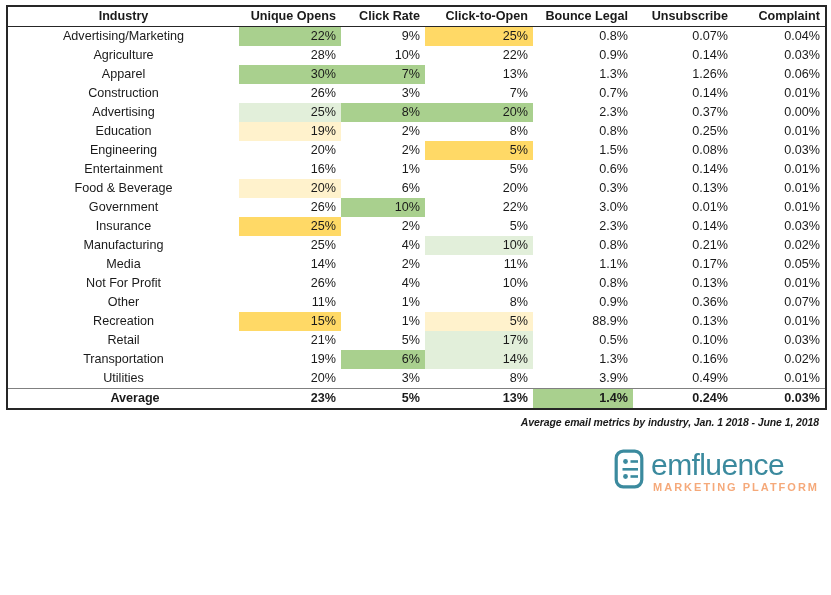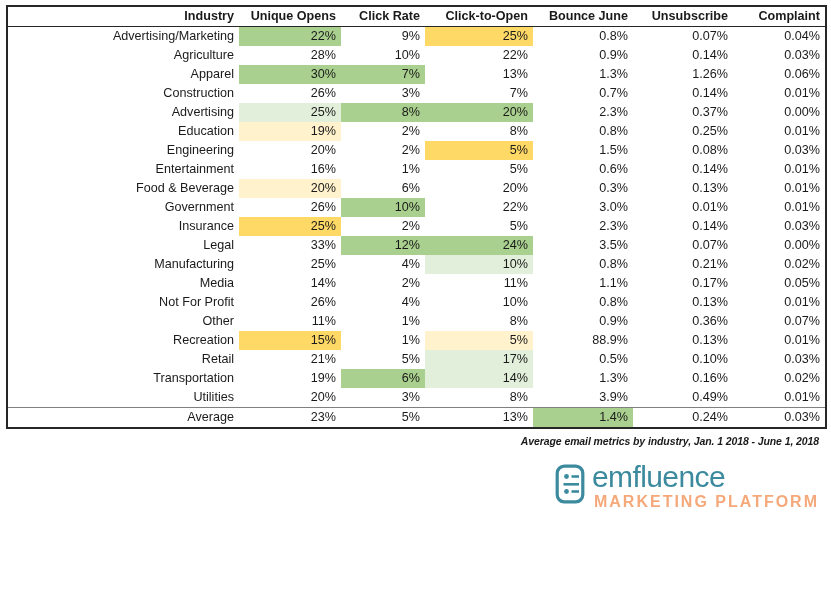--- a/index.html
+++ b/index.html
@@ -48,68 +48,68 @@
     overflow: hidden;
   }
   thead th {
     font-weight: bold;
     border-bottom: 1.6px solid #262626;
     vertical-align: bottom;
     height: 22px;
     line-height: 21px;
   }
   th.num, td.num { text-align: right; }
-  th.txt, td.txt { text-align: right; }
+  th.txt, td.txt { text-align: center; }
 
   tbody tr.data td { background-clip: padding-box; }
 
   
   .hl-green   { background-color: #a9d08e; }
   .hl-lgreen  { background-color: #e2efda; }
   .hl-yellow  { background-color: #ffd966; }
   .hl-lyellow { background-color: #fff2cc; }
 
   tr.average td {
-    font-weight: normal;
+    font-weight: bold;
     border-top: 1.6px solid #808080;
     padding-left: 28px;
   }
 
   .caption {
     margin-top: 6px;
     padding-right: 6px;
     text-align: right;
     font-style: italic;
     font-weight: bold;
     font-size: 10.5px;
     color: #1a1a1a;
     letter-spacing: -0.1px;
   }
   .logo-wrap {
-    margin-top: 15px;
+    margin-top: 21px;
     padding-right: 6px;
     display: flex;
     justify-content: flex-end;
     align-items: center;
   }
   .logo {
     display: flex;
     align-items: center;
     gap: 7px;
   }
   .logo-mark { display: block; }
   .logo-text { display: flex; flex-direction: column; line-height: 1; }
   .logo-name {
     font-size: 30px;
     letter-spacing: -0.6px;
     color: #3b8a9e;
     font-weight: normal;
   }
   .logo-sub {
-    font-size: 16px;
+    font-size: 11px;
     letter-spacing: 2.0px;
     color: #f5a97a;
     font-weight: bold;
     margin-top: 2px;
     margin-left: 2px;
   }
 </style>
 </head>
 <body>
 
@@ -124,21 +124,21 @@
       <col class="c-br">
         <col class="c-unsub">
         <col class="c-comp">
     </colgroup>
     <thead>
       <tr id="header-row">
           <th class="txt">Industry</th>
           <th class="num">Unique Opens</th>
           <th class="num">Click Rate</th>
           <th class="num">Click-to-Open</th>
-          <th class="num">Bounce June</th>
+          <th class="num">Bounce Legal</th>
           <th class="num">Unsubscribe</th>
           <th class="num">Complaint</th>
         </tr>
     </thead>
     <tbody id="table-body">
         <tr class="data">
           <td class="txt">Advertising/Marketing</td>
           <td class="num hl-green">22%</td>
           <td class="num">9%</td>
           <td class="num hl-yellow">25%</td>
@@ -228,29 +228,20 @@
           <td class="num">0.01%</td>
         </tr>
         <tr class="data">
           <td class="txt">Insurance</td>
           <td class="num hl-yellow">25%</td>
           <td class="num">2%</td>
           <td class="num">5%</td>
           <td class="num">2.3%</td>
           <td class="num">0.14%</td>
           <td class="num">0.03%</td>
-        </tr>
-        <tr class="data">
-          <td class="txt">Legal</td>
-          <td class="num">33%</td>
-          <td class="num hl-green">12%</td>
-          <td class="num hl-green">24%</td>
-          <td class="num">3.5%</td>
-          <td class="num">0.07%</td>
-          <td class="num">0.00%</td>
         </tr>
         <tr class="data">
           <td class="txt">Manufacturing</td>
           <td class="num">25%</td>
           <td class="num">4%</td>
           <td class="num hl-lgreen">10%</td>
           <td class="num">0.8%</td>
           <td class="num">0.21%</td>
           <td class="num">0.02%</td>
         </tr>

